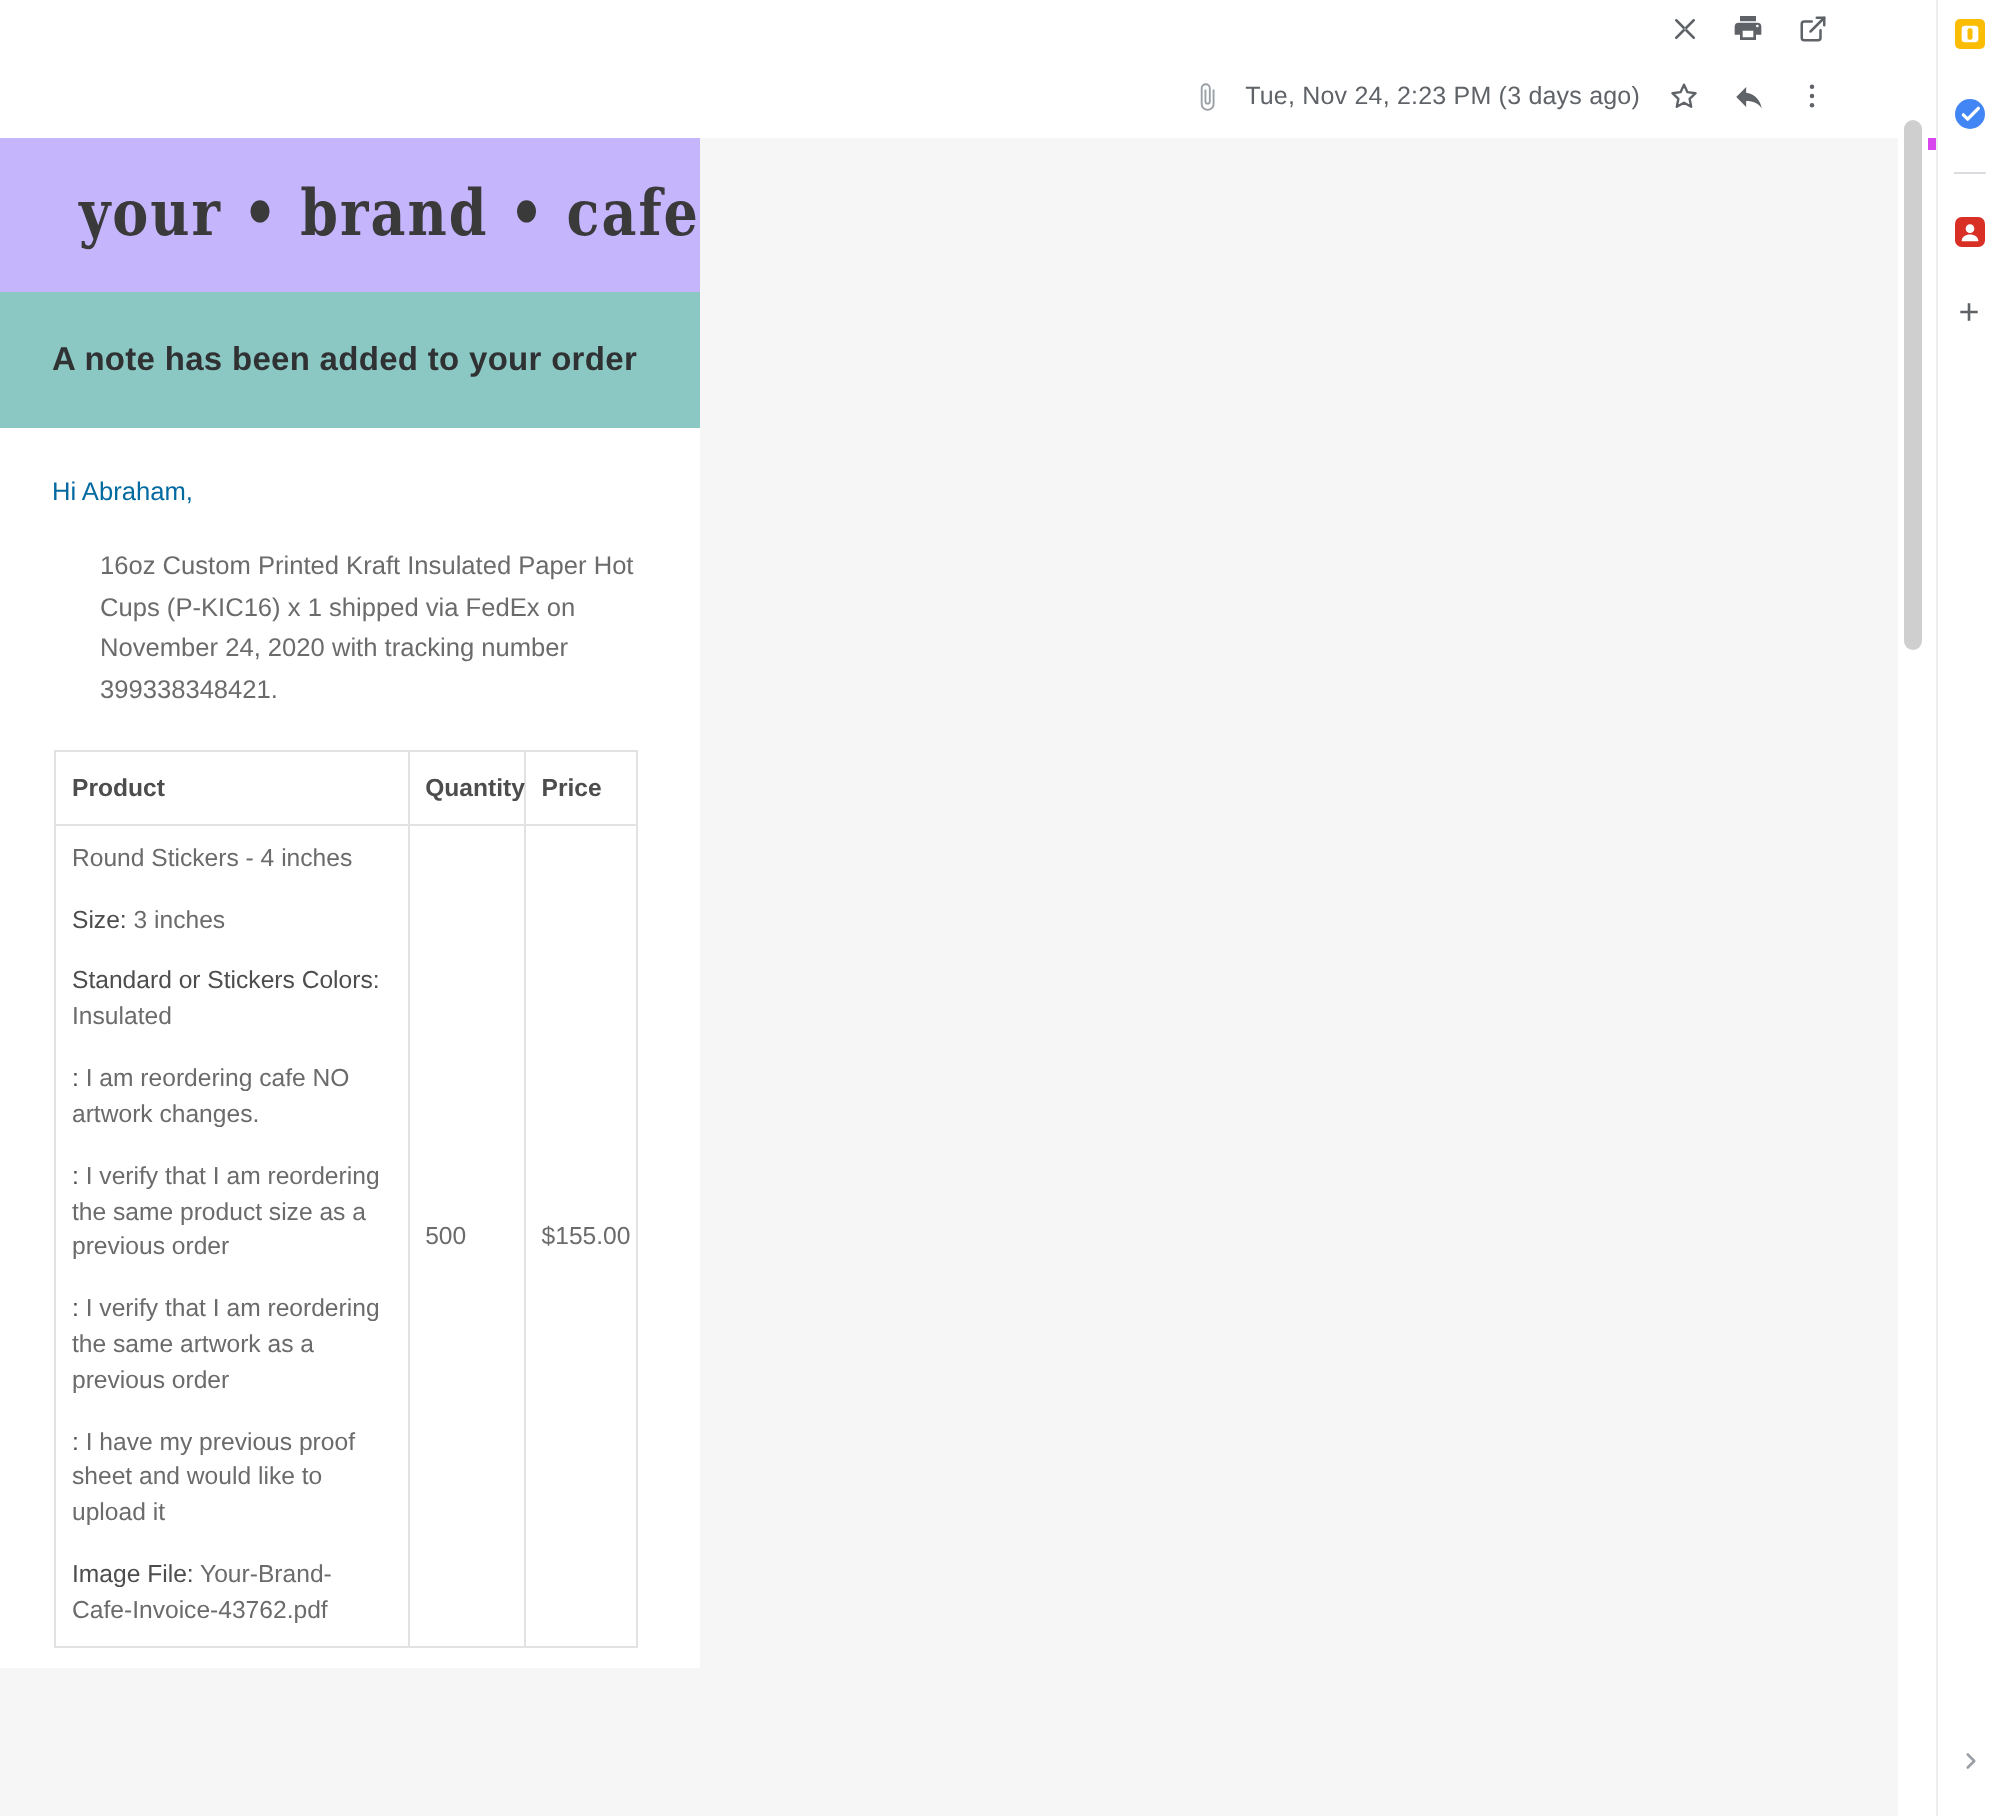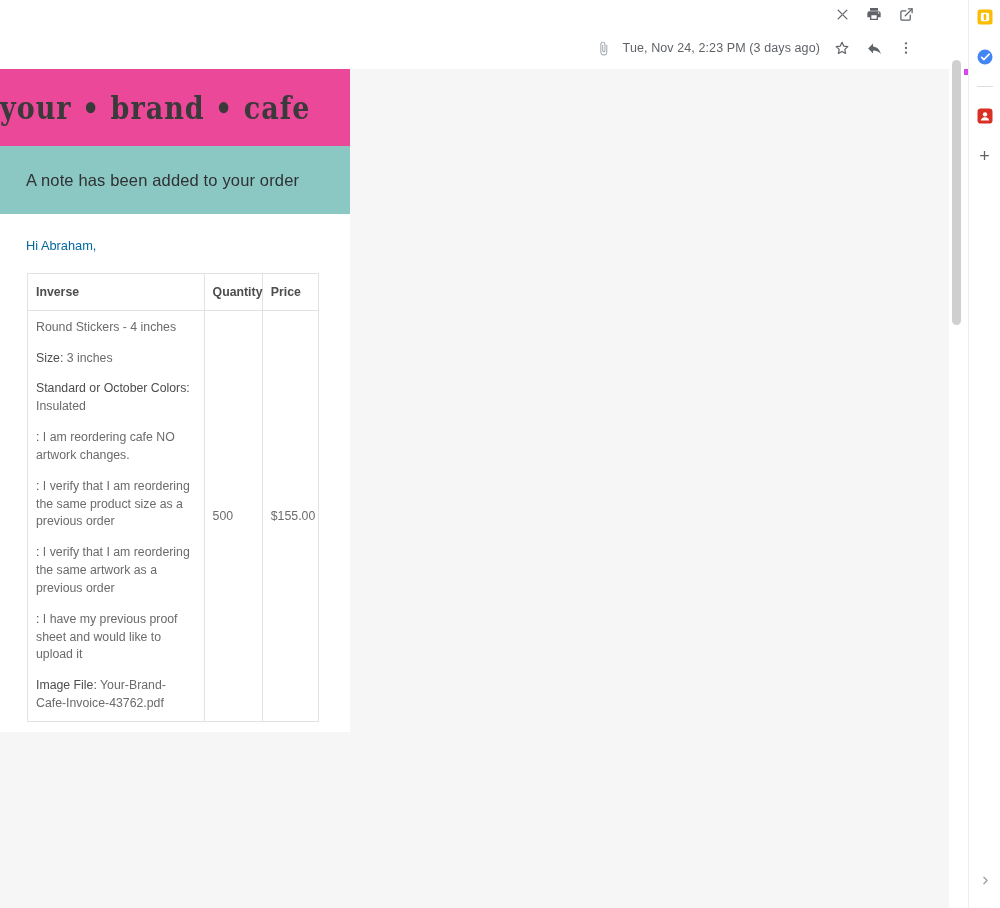--- a/index.html
+++ b/index.html
@@ -49,38 +49,38 @@
     position:absolute;left:0;top:69px;width:949px;height:839px;
     background:#f6f6f6;overflow:hidden;
   }
   .mail-doc{
     position:absolute;left:0;top:0;width:350px;
     background:#ffffff;
   }
 
   
   .logo-band{
-    height:77px;background:#ec4899;
-    display:flex;align-items:center;justify-content:flex-start;
+    height:77px;background:#c4b5fd;
+    display:flex;align-items:center;justify-content:flex-end;
   }
   .logo-text{
     font-family:"DejaVu Serif","Liberation Serif",serif;
     font-size:27px;font-weight:700;color:#3a3a3a;
     letter-spacing:1px;white-space:nowrap;
     transform:scaleY(1.18);
   }
 
   
   .banner{
     background:#8bc8c4;height:68px;
     display:flex;align-items:center;
     padding:0 26px;box-sizing:border-box;
   }
   .banner-title{
-    font-size:16.5px;color:#2f3133;font-weight:400;letter-spacing:.15px;
+    font-size:16.5px;color:#2f3133;font-weight:700;letter-spacing:.15px;
   }
 
   
   .mail-body{padding:22px 26px 10px 26px;}
   .p{
     font-size:12.8px;color:#0369a1;line-height:1.55;margin:0 0 17px 0;
   }
   .note-block{
     font-size:12.8px;color:#6b6b6b;line-height:1.62;
     margin:0 0 19px 0;padding-left:24px;
@@ -214,40 +214,41 @@
       <div class="logo-band">
         <span class="logo-text">your • brand • cafe</span>
       </div>
 
       <div class="banner">
         <span class="banner-title">A note has been added to your order</span>
       </div>
 
       <div class="mail-body">
         <p class="p">Hi Abraham,</p>
+        <div class="note-block">16oz Custom Printed Kraft Insulated Paper Hot Cups (P-KIC16) x 1 shipped via FedEx on November 24, 2020 with tracking number 399338348421.</div>
 
         <table class="order">
           <colgroup>
             <col class="col-prod">
               <col class="col-qty">
               <col class="col-price">
           </colgroup>
           <thead>
             <tr>
-              <th>Inverse</th>
+              <th>Product</th>
               <th>Quantity</th>
               <th>Price</th>
             </tr>
           </thead>
           <tbody>
               <tr>
                 <td class="prod">
                   <div class="prod-name">Round Stickers - 4 inches</div>
                   <div class="attr"><b>Size:</b><span> 3 inches</span></div>
-                  <div class="attr"><b>Standard or October Colors:</b><span> Insulated</span></div>
+                  <div class="attr"><b>Standard or Stickers Colors:</b><span> Insulated</span></div>
                   <div class="attr"><b>:</b><span> I am reordering cafe NO artwork changes.</span></div>
                   <div class="attr"><b>:</b><span> I verify that I am reordering the same product size as a previous order</span></div>
                   <div class="attr"><b>:</b><span> I verify that I am reordering the same artwork as a previous order</span></div>
                   <div class="attr"><b>:</b><span> I have my previous proof sheet and would like to upload it</span></div>
                   <div class="attr"><b>Image File:</b><span> Your-Brand-Cafe-Invoice-43762.pdf</span></div>
                 </td>
                 <td class="qty">500</td>
                 <td class="price">$155.00</td>
               </tr>
             </tbody>

